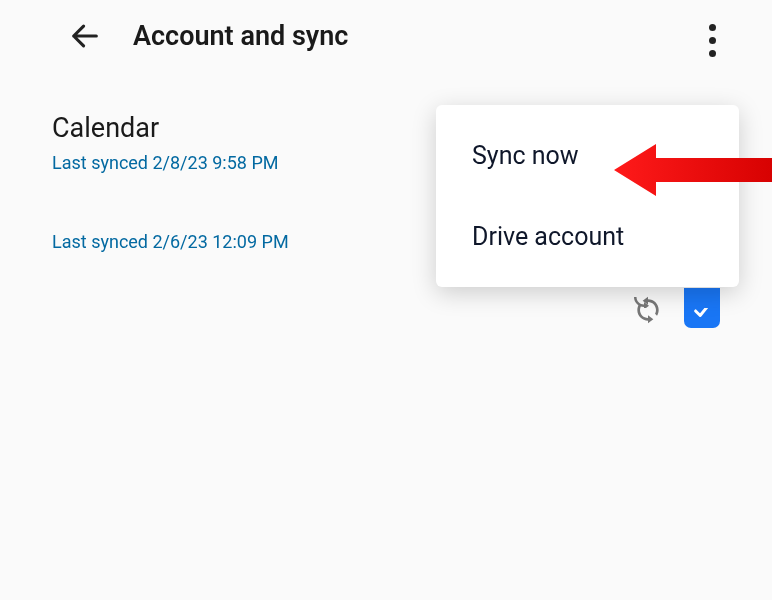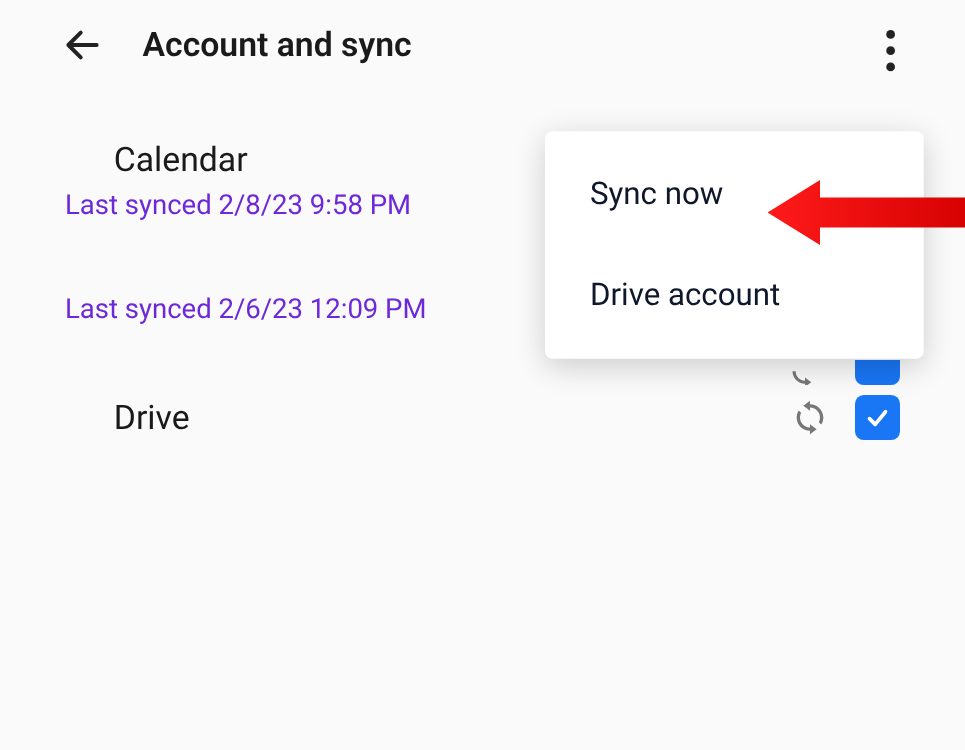--- a/index.html
+++ b/index.html
@@ -13,20 +13,21 @@
       background: #fafafa;
       font-family: -apple-system, BlinkMacSystemFont, 'Segoe UI', Roboto, sans-serif;
       position: relative;
       overflow: hidden;
     }
     .header {
       display: flex;
       align-items: center;
       padding: 16px 20px;
       position: relative;
+      margin-left: 19px;
     }
     .back-arrow {
       width: 40px;
       height: 40px;
       display: flex;
       align-items: center;
       justify-content: center;
       cursor: pointer;
       margin-right: 28px;
       margin-left: 26px;
@@ -60,25 +61,24 @@
     }
     .item {
       margin-bottom: 58px;
       position: relative;
     }
     .item-title {
       font-size: 27px;
       font-weight: 400;
       color: #1a1a1a;
       margin-bottom: 8px;
-      margin-left: 39px;
     }
     .item-sub {
-      font-size: 22px;
-      color: #6d28d9;
+      font-size: 18px;
+      color: #0369a1;
     }
     .controls {
       position: absolute;
       right: 0;
       top: 50%;
       transform: translateY(-50%);
       display: flex;
       align-items: center;
       gap: 20px;
     }
@@ -178,21 +178,20 @@
       </svg>
       <div class="checkbox">
         <svg width="22" height="22" viewBox="0 0 24 24">
           <path d="M5 13 L10 18 L19 7" stroke="#fff" stroke-width="3.2" fill="none" stroke-linecap="round" stroke-linejoin="round"></path>
         </svg>
       </div>
     </div>
   </div>
 
   <div class="item">
-    <div class="item-title">Drive</div>
     <div class="controls">
       <svg class="sync-icon" viewBox="0 0 24 24" fill="none">
         <path d="M12 4 V2 L8 5 L12 8 V6 C15.31 6 18 8.69 18 12 C18 13.01 17.75 13.97 17.3 14.8 L18.76 16.26 C19.54 15.03 20 13.57 20 12 C20 7.58 16.42 4 12 4 Z" fill="currentColor"></path>
         <path d="M12 18 C8.69 18 6 15.31 6 12 C6 10.99 6.25 10.03 6.7 9.2 L5.24 7.74 C4.46 8.97 4 10.43 4 12 C4 16.42 7.58 20 12 20 V22 L16 19 L12 16 V18 Z" fill="currentColor"></path>
       </svg>
       <div class="checkbox">
         <svg width="22" height="22" viewBox="0 0 24 24">
           <path d="M5 13 L10 18 L19 7" stroke="#fff" stroke-width="3.2" fill="none" stroke-linecap="round" stroke-linejoin="round"></path>
         </svg>
       </div>

